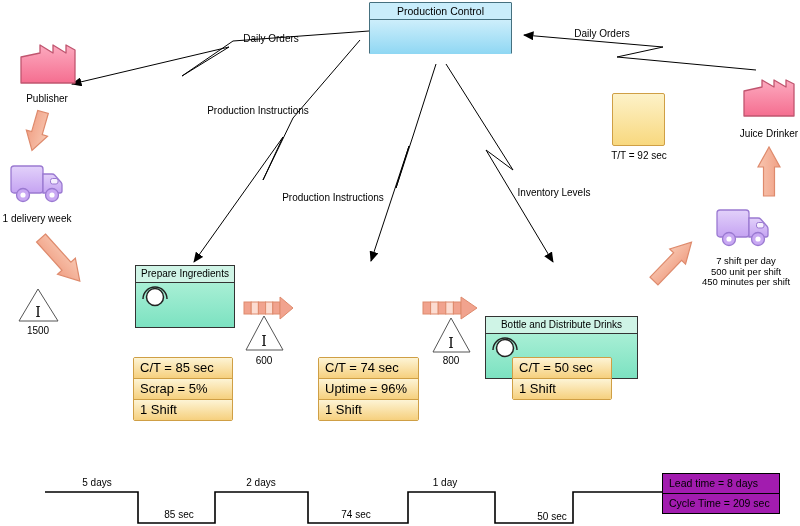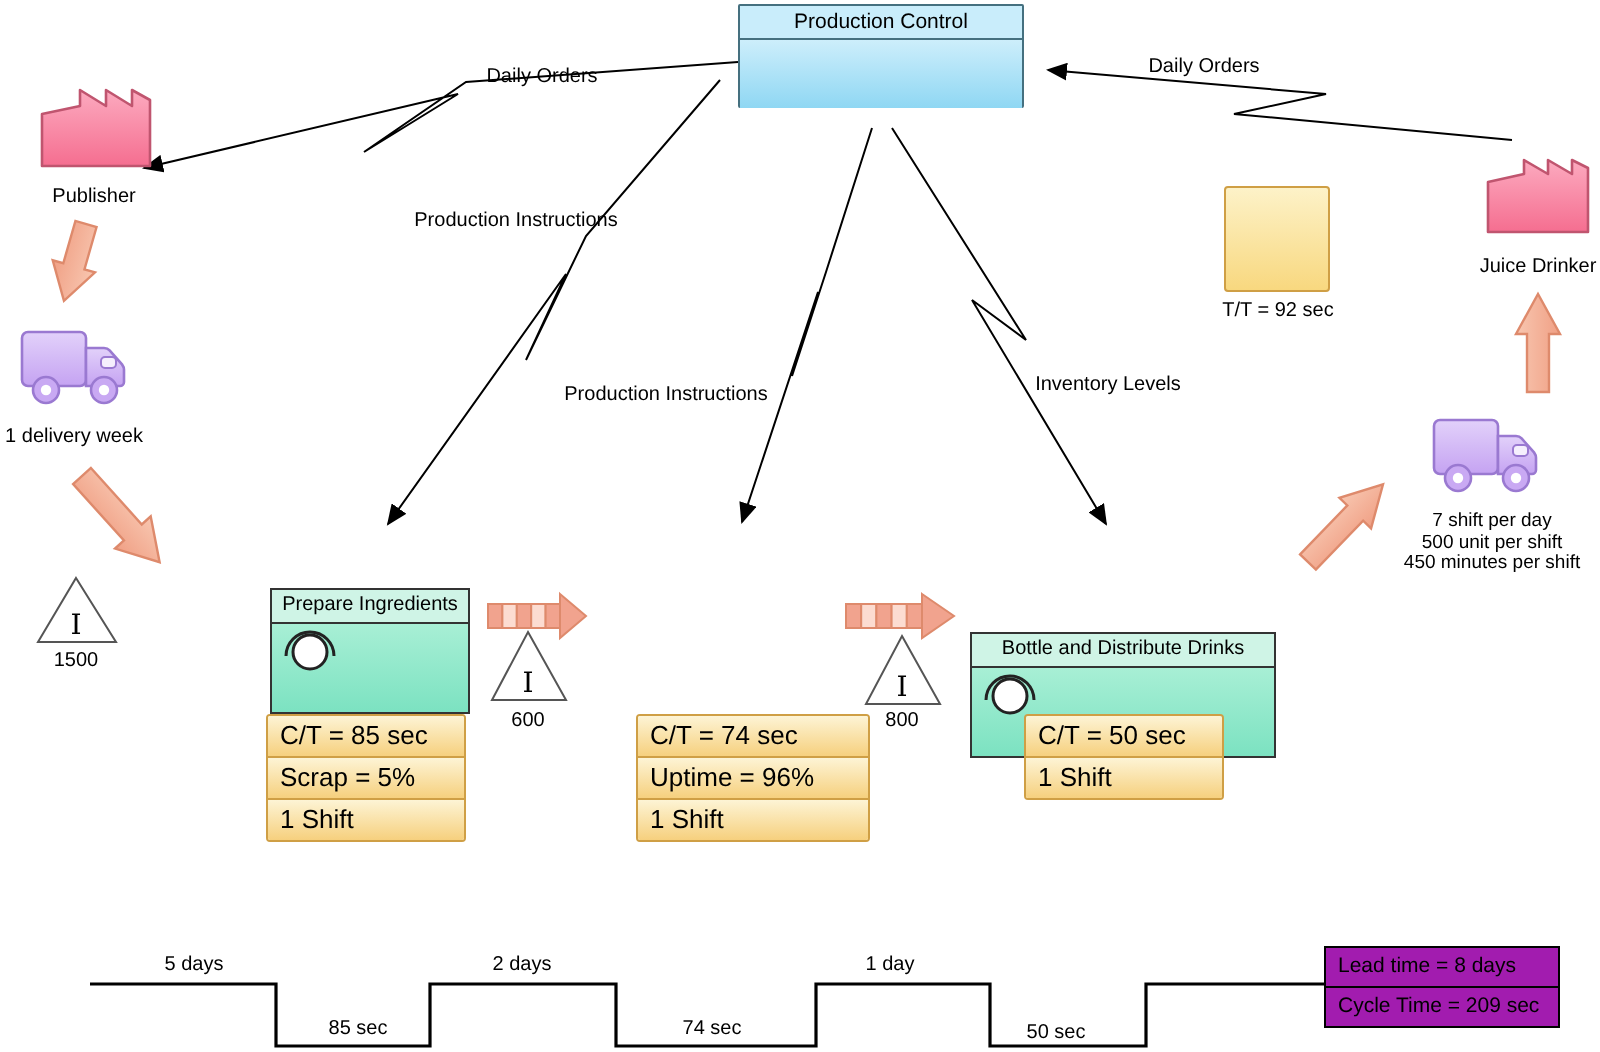--- a/index.html
+++ b/index.html
@@ -155,21 +155,21 @@
     <div>450 minutes per shift</div>
   </div>
 
   <div class="box takt" style="left:612px;top:93px;width:53px;height:53px;"></div>
   <div class="lbl" style="left:639px;top:150px;">T/T = 92 sec</div>
 
   <div class="lbl" style="left:38px;top:325px;">1500</div>
   <div class="lbl" style="left:264px;top:355px;">600</div>
   <div class="lbl" style="left:451px;top:355px;">800</div>
 
-  <div class="box proc" style="left:135px;top:294px;width:100px;height:63px;">
+  <div class="box proc" style="left:135px;top:265px;width:100px;height:63px;">
     <div class="hdr">Prepare Ingredients</div>
     <div class="bdy">
       <svg class="op" width="28" height="24">
         <path d="M2,16 A12,12 0 0 1 26,16" fill="none" stroke="#222" stroke-width="1.5"></path>
         <circle cx="14" cy="14" r="8.5" fill="#fff" stroke="#222" stroke-width="1.5"></circle>
       </svg>
     </div>
   </div>
   <div class="box proc" style="left:485px;top:277px;width:153px;height:63px;margin-top:39px;">
     <div class="hdr">Bottle and Distribute Drinks</div>
@@ -179,35 +179,35 @@
         <circle cx="14" cy="14" r="8.5" fill="#fff" stroke="#222" stroke-width="1.5"></circle>
       </svg>
     </div>
   </div>
 
   <div class="box data" style="left:133px;top:357px;width:100px;">
     <div class="row">C/T = 85 sec</div>
     <div class="row">Scrap = 5%</div>
     <div class="row">1 Shift</div>
   </div>
-  <div class="box data" style="left:318px;top:357px;width:117px;">
+  <div class="box data" style="left:318px;top:357px;width:101px;">
     <div class="row">C/T = 74 sec</div>
     <div class="row">Uptime = 96%</div>
     <div class="row">1 Shift</div>
   </div>
   <div class="box data" style="left:512px;top:357px;width:100px;">
     <div class="row">C/T = 50 sec</div>
     <div class="row">1 Shift</div>
   </div>
 
   <div class="lbl" style="left:97px;top:477px;">5 days</div>
   <div class="lbl" style="left:179px;top:509px;">85 sec</div>
   <div class="lbl" style="left:261px;top:477px;">2 days</div>
   <div class="lbl" style="left:356px;top:509px;">74 sec</div>
   <div class="lbl" style="left:445px;top:477px;">1 day</div>
-  <div class="lbl" style="left:528px;top:511px;">50 sec</div>
+  <div class="lbl" style="left:552px;top:511px;">50 sec</div>
 
   <div class="box sum" style="left:662px;top:473px;width:118px;">
     <div class="row">Lead time = 8 days</div>
     <div class="row">Cycle Time = 209 sec</div>
   </div>
 
 </div>
 
 </body></html>

